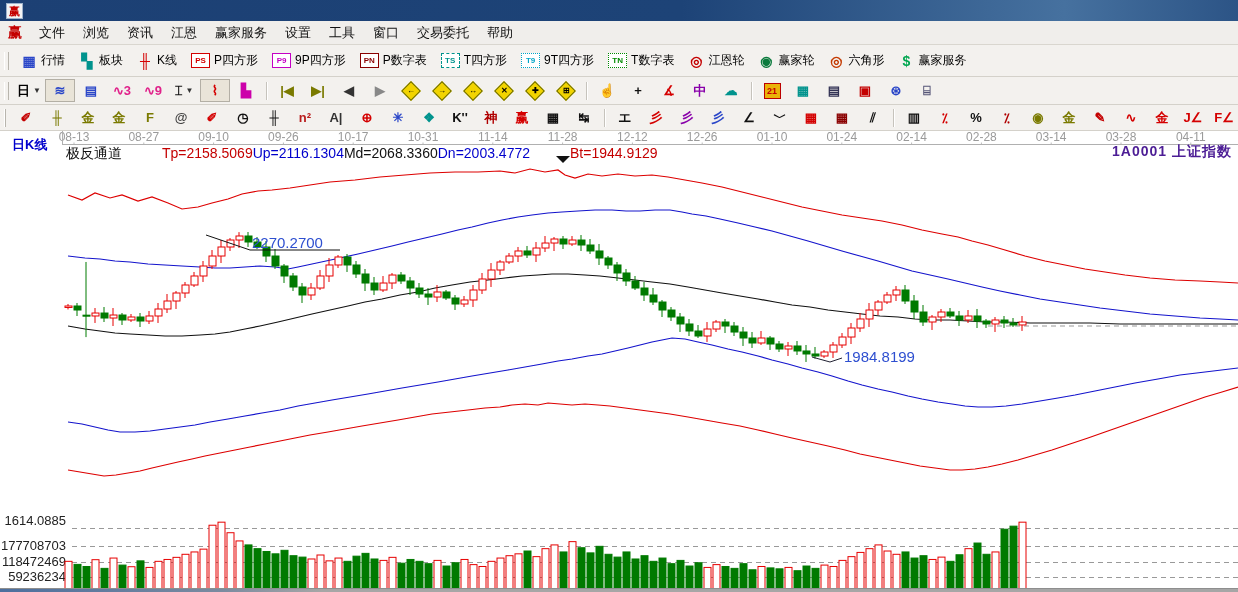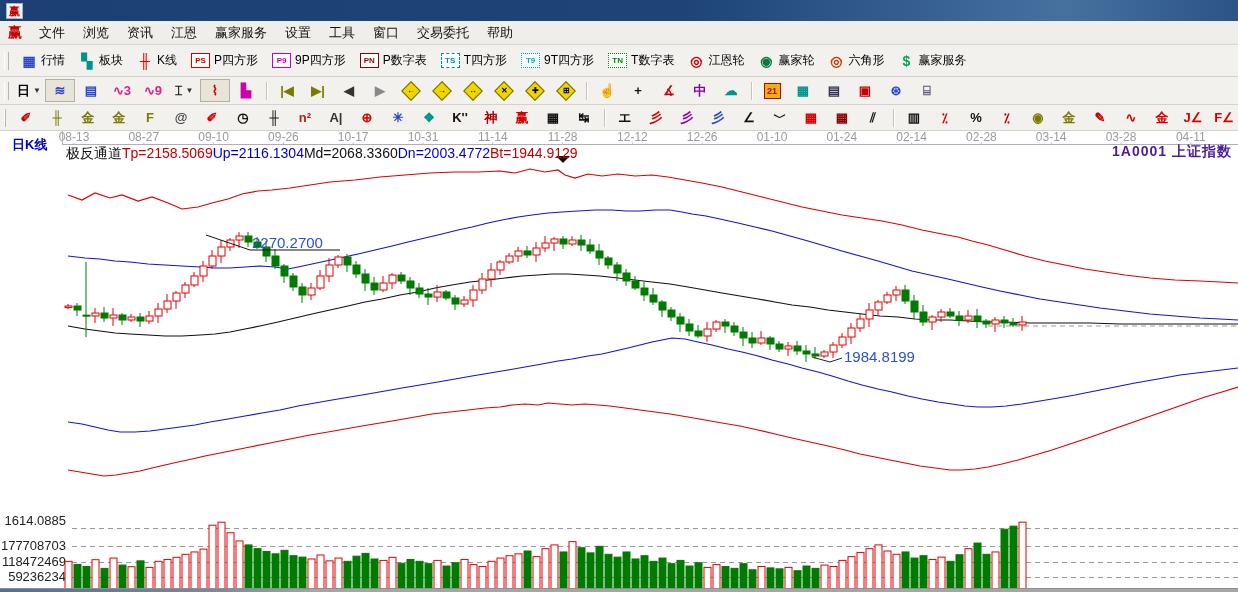--- a/index.html
+++ b/index.html
@@ -35,21 +35,21 @@
   .diamond{width:12px;height:12px;background:#f2d400;border:1px solid #6b6b00;
     transform:rotate(45deg);display:flex;align-items:center;justify-content:center;margin:2px;}
   .diamond>span{transform:rotate(-45deg);font-size:8px;color:#000;font-weight:bold;line-height:8px;}
   .calbox{width:15px;height:14px;border:1px solid #b00;background:#eab308;color:#c40000;
     font-size:9px;font-weight:bold;display:flex;align-items:center;justify-content:center;}
   
   .chart-area{position:relative;height:465px;background:#fff;}
   .chart-area svg{position:absolute;left:0;top:0;}
   .dkx{position:absolute;left:6px;top:5px;color:#0000cc;font-size:13px;font-weight:bold;margin-left:6px;}
   .hdr{position:absolute;left:66px;top:14px;font-size:14px;display:flex;white-space:nowrap;}
-  .v-red{color:#c40000;} .v-blue{color:#0000cc;} .v-black{color:#111;} .ind-name{color:#111;}
+  .v-red{color:#c40000;margin-left:40px;} .v-blue{color:#0000cc;} .v-black{color:#111;} .ind-name{color:#111;}
   .code{position:absolute;right:6px;top:12px;color:#4c1d95;font-size:14px;font-weight:bold;letter-spacing:1px;}
   .bottomstrip{position:absolute;left:0;bottom:0;width:100%;height:7px;
     background:linear-gradient(90deg,#4d6f9e 0%,#7b8ba0 18%,#a6a6a6 26%,#a6a6a6 100%);
     border-top:1px solid #8e8e8e;}
 </style>
 </head>
 <body>
 
 <div id="app">
   <div class="titlebar">

